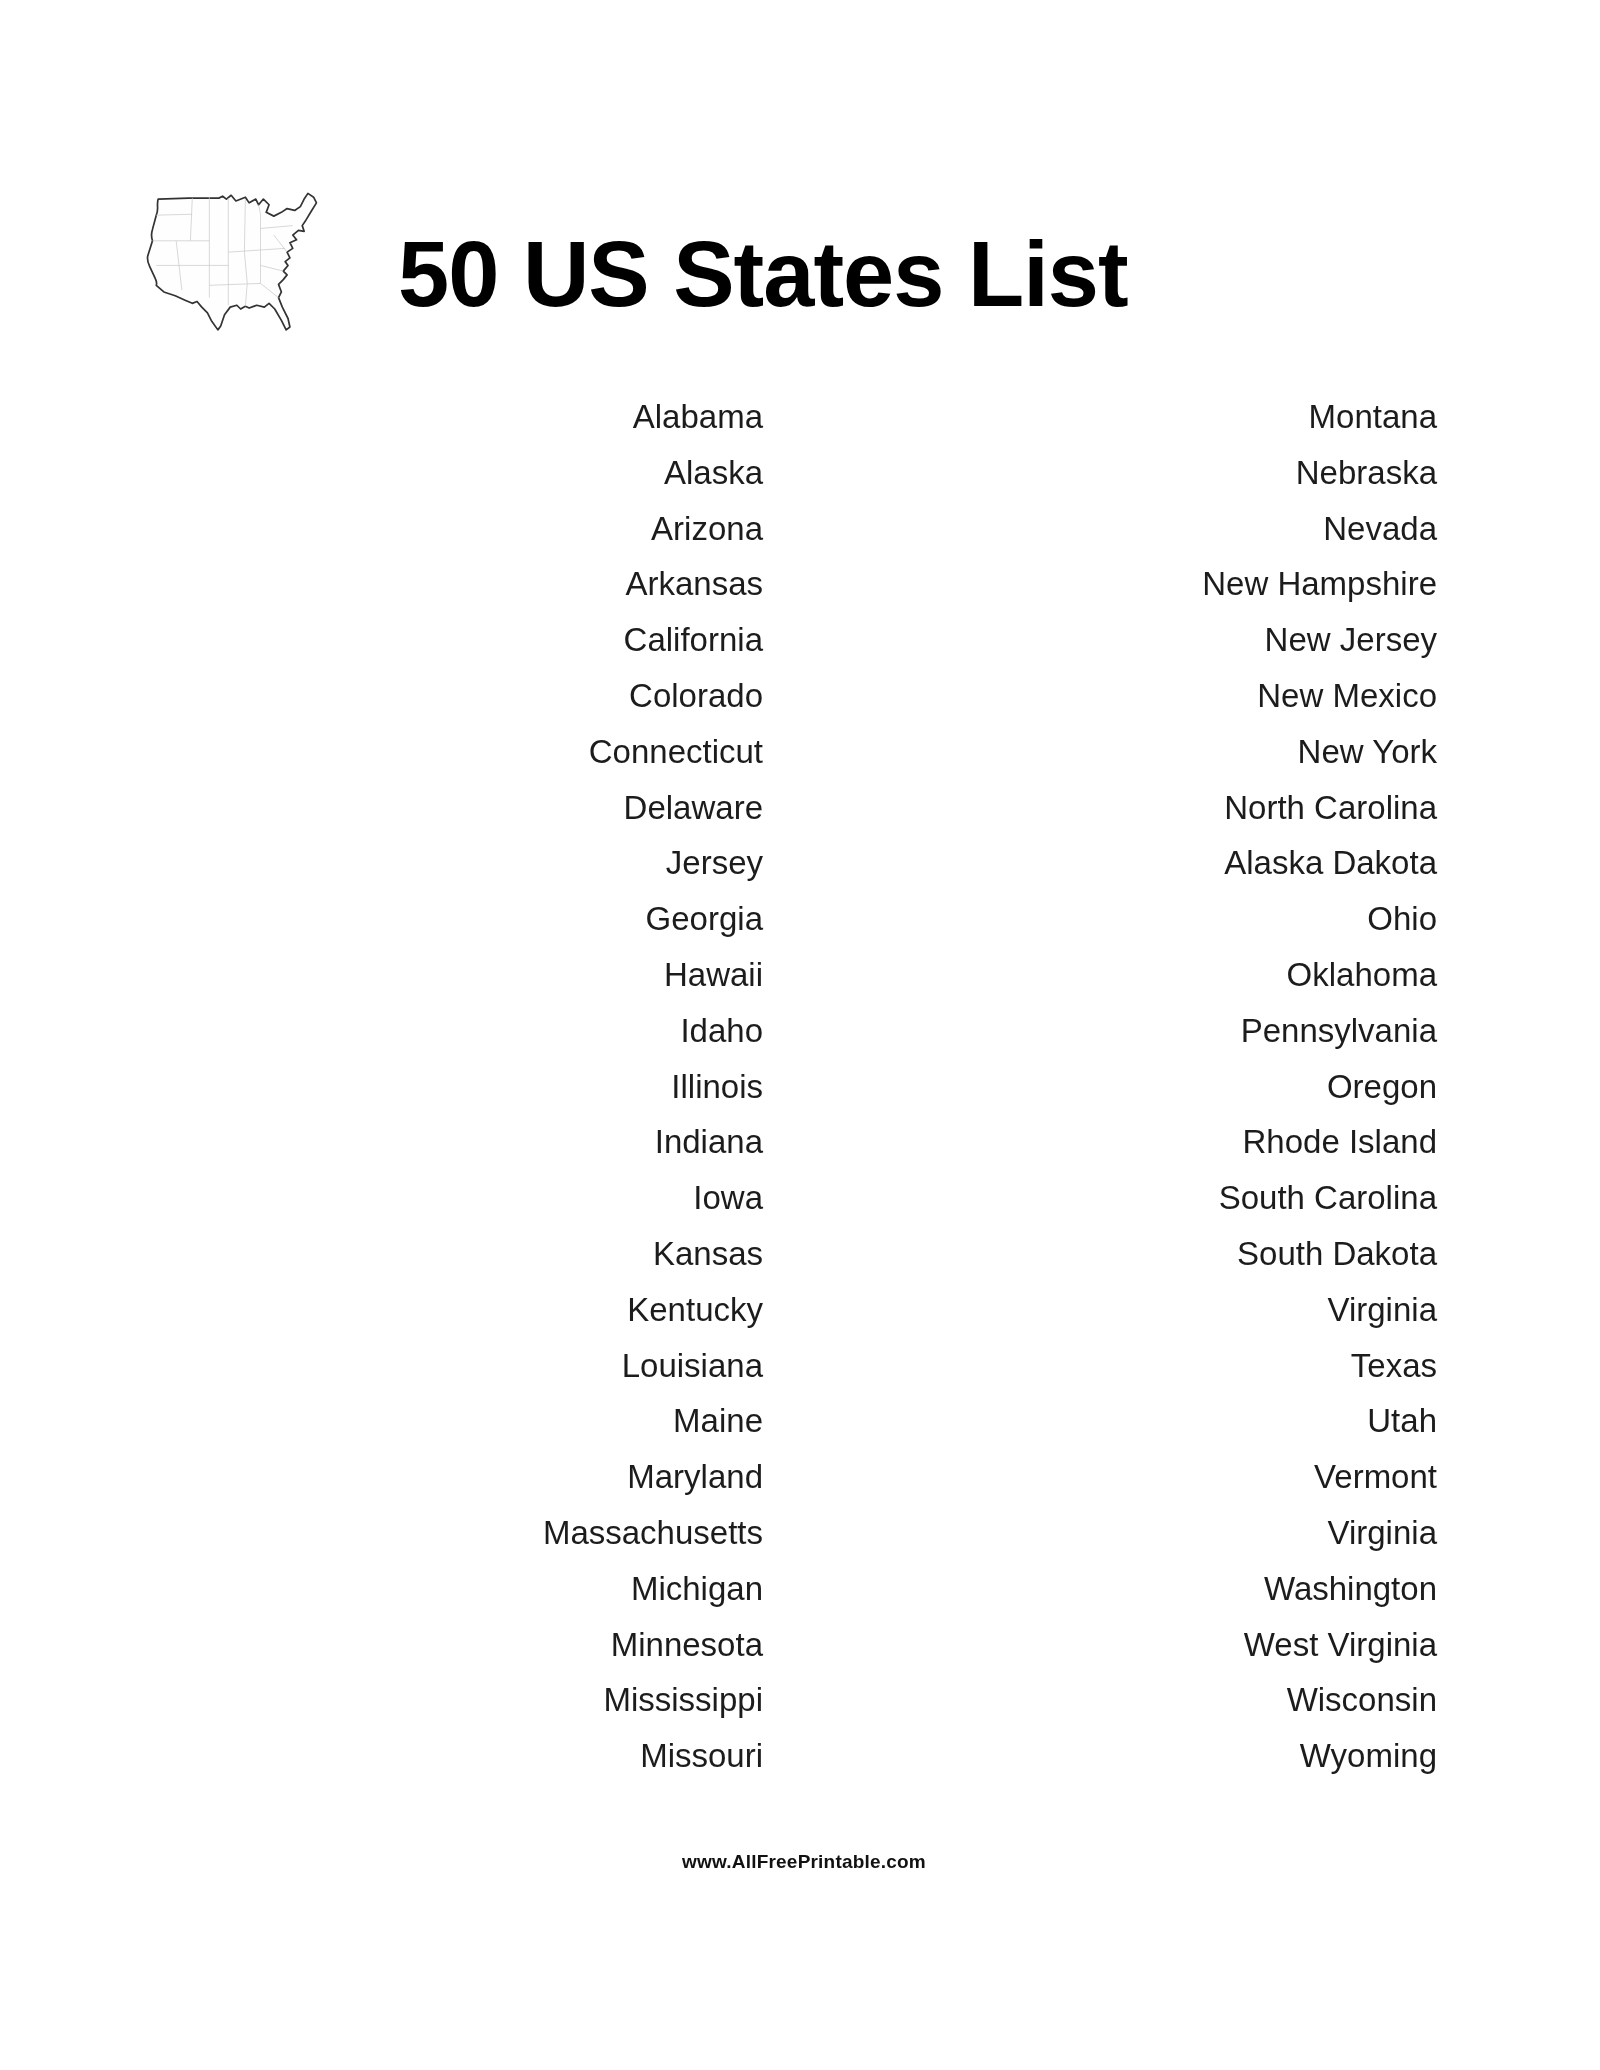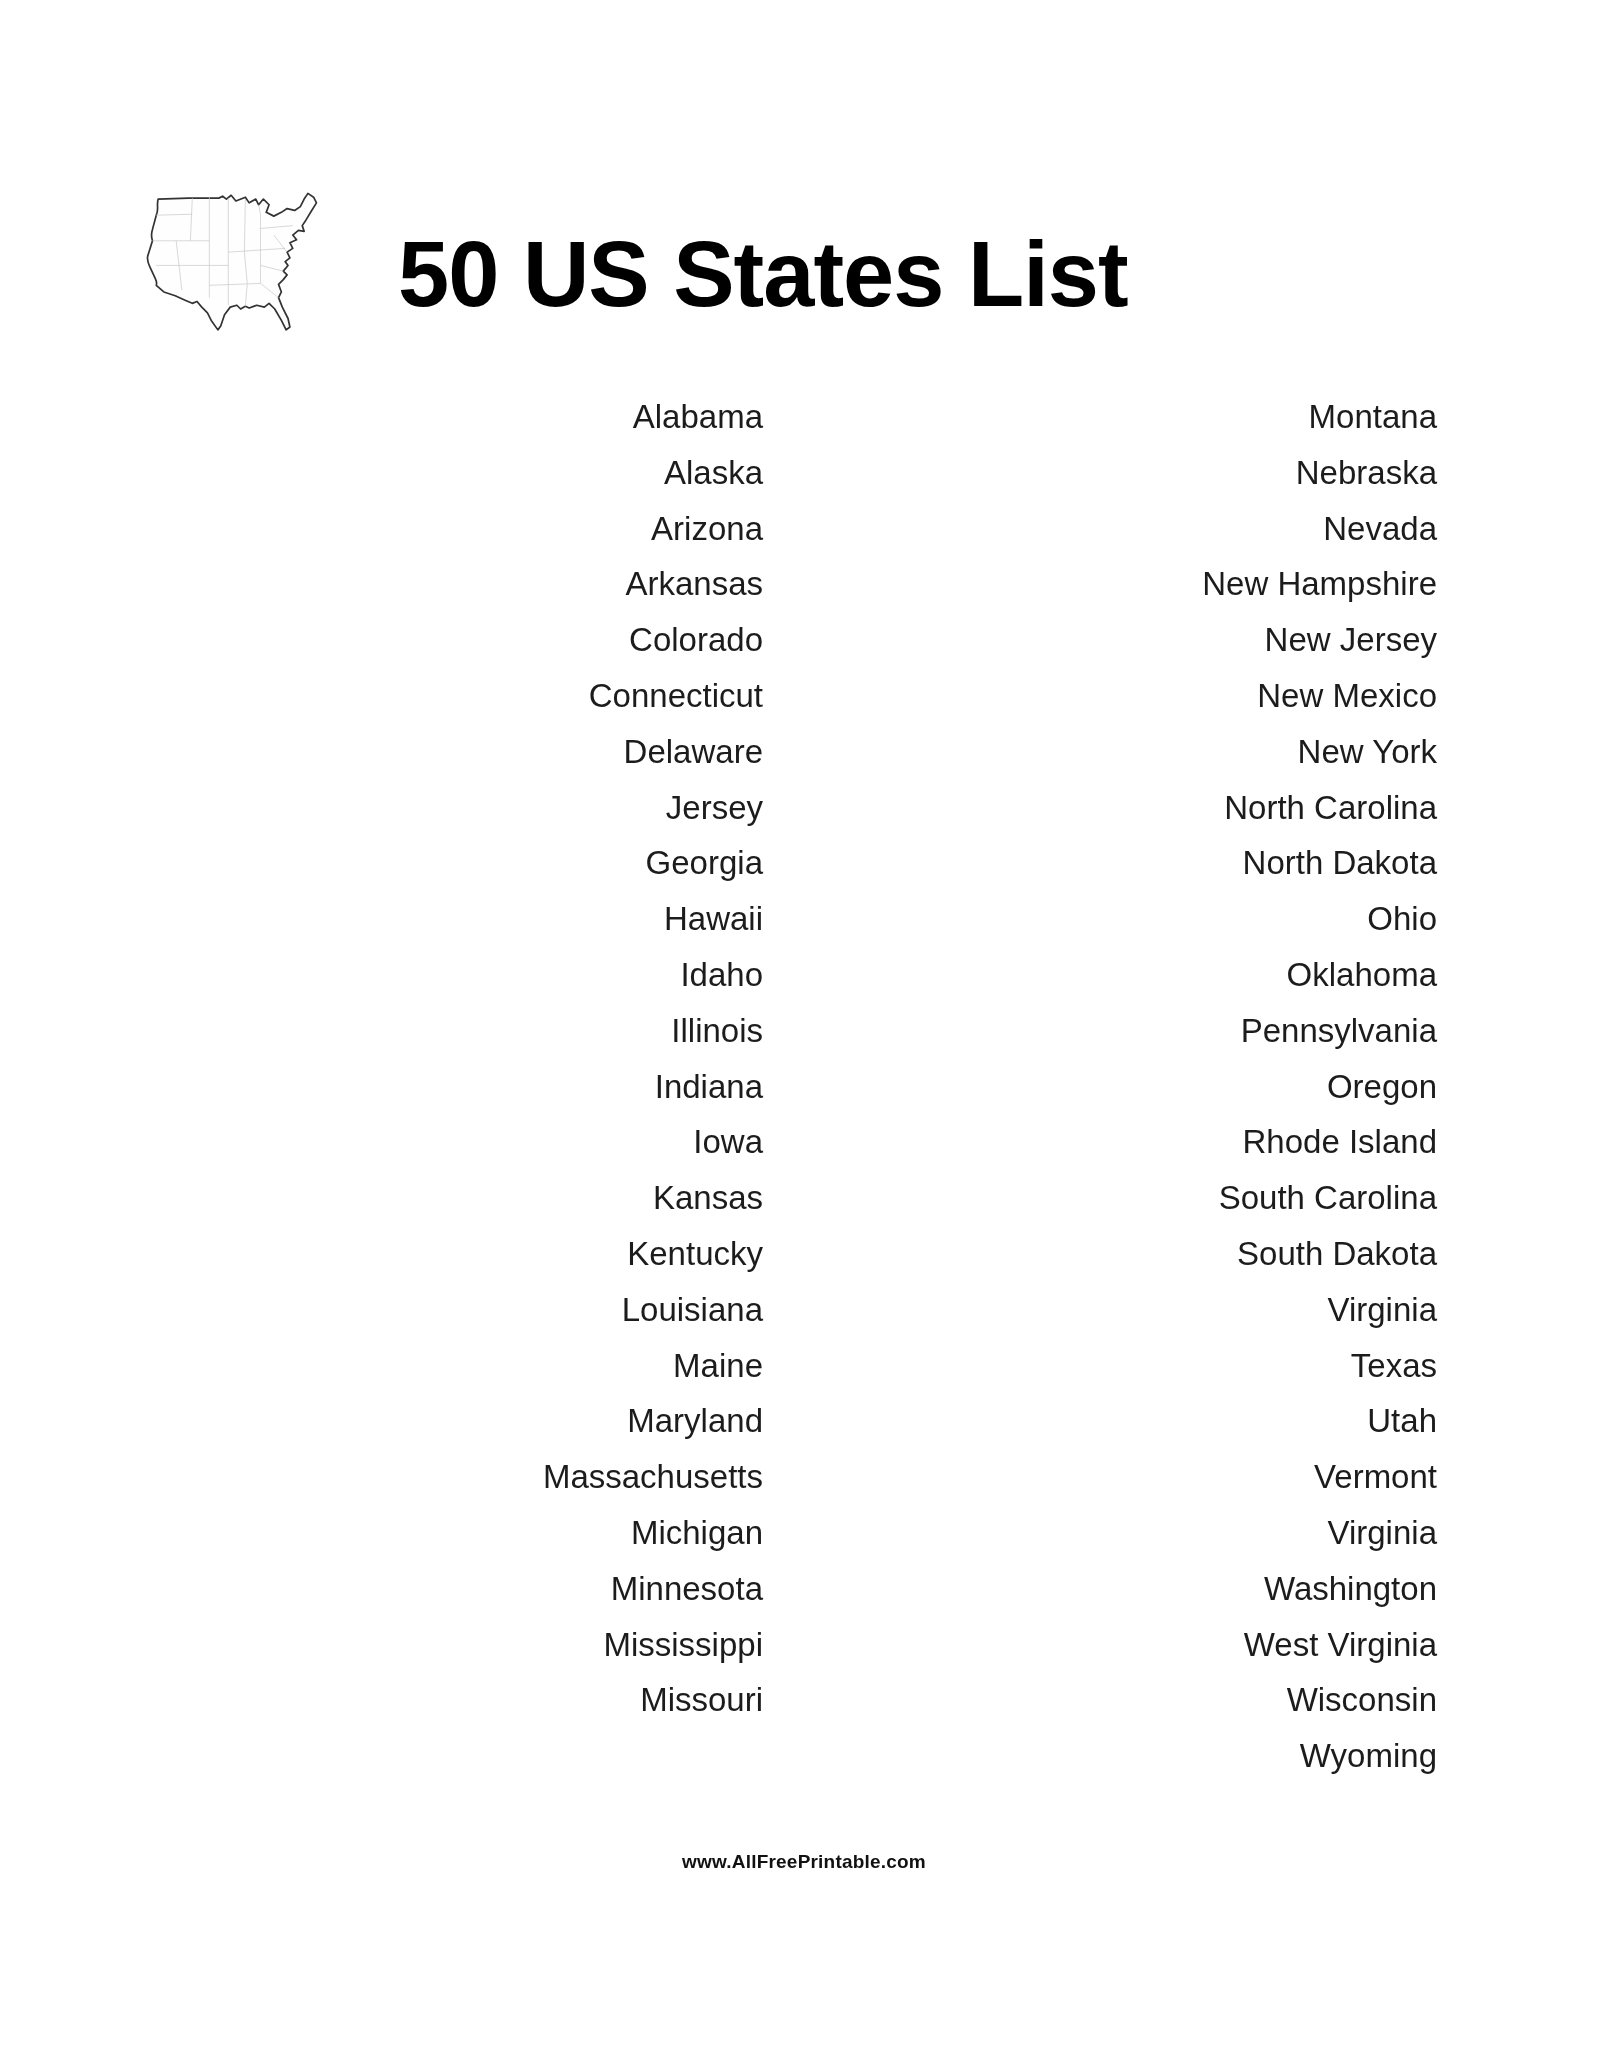--- a/index.html
+++ b/index.html
@@ -124,20 +124,21 @@
   </div>
 
   <h1 class="page-title">50 US States List</h1>
 
   <div class="states-columns">
     <div class="states-column left">
         <div class="state-row">Alabama</div>
         <div class="state-row">Alaska</div>
         <div class="state-row">Arizona</div>
         <div class="state-row">Arkansas</div>
+        <div class="state-row">California</div>
         <div class="state-row">Colorado</div>
         <div class="state-row">Connecticut</div>
         <div class="state-row">Delaware</div>
         <div class="state-row">Jersey</div>
         <div class="state-row">Georgia</div>
         <div class="state-row">Hawaii</div>
         <div class="state-row">Idaho</div>
         <div class="state-row">Illinois</div>
         <div class="state-row">Indiana</div>
         <div class="state-row">Iowa</div>
@@ -154,21 +155,21 @@
       </div>
     <div class="states-column right">
         <div class="state-row">Montana</div>
         <div class="state-row">Nebraska</div>
         <div class="state-row">Nevada</div>
         <div class="state-row">New Hampshire</div>
         <div class="state-row">New Jersey</div>
         <div class="state-row">New Mexico</div>
         <div class="state-row">New York</div>
         <div class="state-row">North Carolina</div>
-        <div class="state-row">North Dakota</div>
+        <div class="state-row">Alaska Dakota</div>
         <div class="state-row">Ohio</div>
         <div class="state-row">Oklahoma</div>
         <div class="state-row">Pennsylvania</div>
         <div class="state-row">Oregon</div>
         <div class="state-row">Rhode Island</div>
         <div class="state-row">South Carolina</div>
         <div class="state-row">South Dakota</div>
         <div class="state-row">Virginia</div>
         <div class="state-row">Texas</div>
         <div class="state-row">Utah</div>

